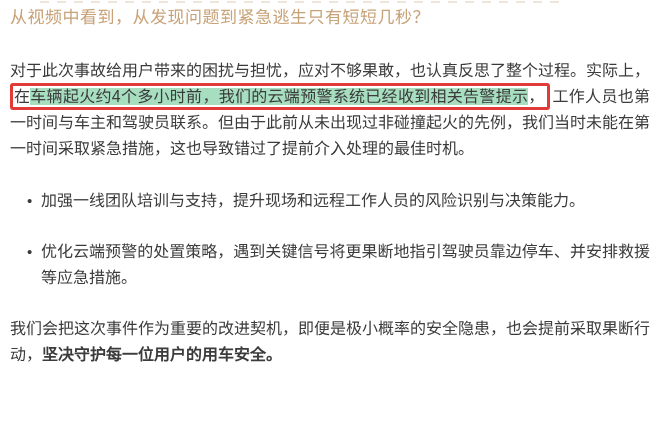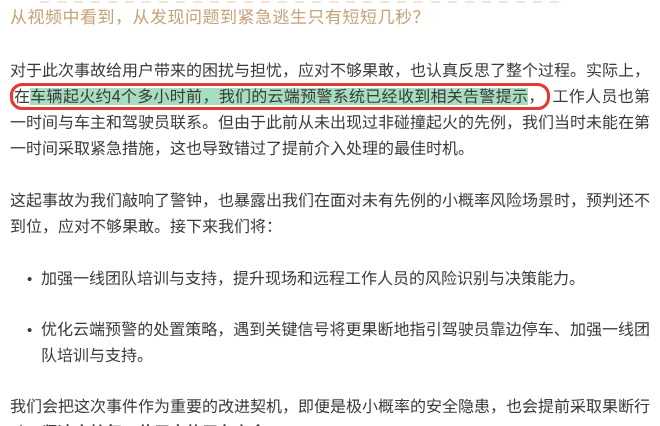--- a/index.html
+++ b/index.html
@@ -43,21 +43,21 @@
     letter-spacing: 0.5px;
   }
   p.body-para {
     margin: 0 0 26px 0;
     font-size: 16px;
     line-height: 26px;
     text-align: justify;
   }
   .annotation-box {
     border: 3px solid var(--c-red);
-    border-radius: 12px;
+    border-radius: 3px;
     padding: 2px 2px 2px 1px;
     margin-right: 3px;
   }
   .highlight {
     background-color: var(--c-highlight);
   }
   ul.action-list {
     margin: 0 0 25px 0;
     padding: 0 0 0 17px;
     list-style: none;
@@ -86,22 +86,21 @@
 <body>
 
 <div class="page">
 
   <div class="top-cut"></div>
 
   <h1 class="headline">从视频中看到，从发现问题到紧急逃生只有短短几秒？</h1>
 
   <p class="body-para"><span>对于此次事故给用户带来的困扰与担忧，应对不够果敢，也认真反思了整个过程。实际上，</span><span class="annotation-box"><span>在</span><span class="highlight">车辆起火约4个多小时前，我们的云端预警系统已经收到相关告警提示</span><span>，</span></span><span>工作人员也第一时间与车主和驾驶员联系。但由于此前从未出现过非碰撞起火的先例，我们当时未能在第一时间采取紧急措施，这也导致错过了提前介入处理的最佳时机。</span></p>
 
-  <p class="body-para">这起事故为我们敲响了警钟，也暴露出我们在面对未有先例的小概率风险场景时，预判还不到位，应对不够果敢。接下来我们将：</p>
 
   <ul class="action-list">
     <li>加强一线团队培训与支持，提升现场和远程工作人员的风险识别与决策能力。</li>
-    <li>优化云端预警的处置策略，遇到关键信号将更果断地指引驾驶员靠边停车、加强一线团队培训与支持。</li>
+    <li>优化云端预警的处置策略，遇到关键信号将更果断地指引驾驶员靠边停车、并安排救援等应急措施。</li>
   </ul>
 
   <p class="body-para"><span>我们会把这次事件作为重要的改进契机，即便是极小概率的安全隐患，也会提前采取果断行动，</span><span class="bold-emphasis">坚决守护每一位用户的用车安全。</span></p>
 
 </div>
 
 </body></html>

